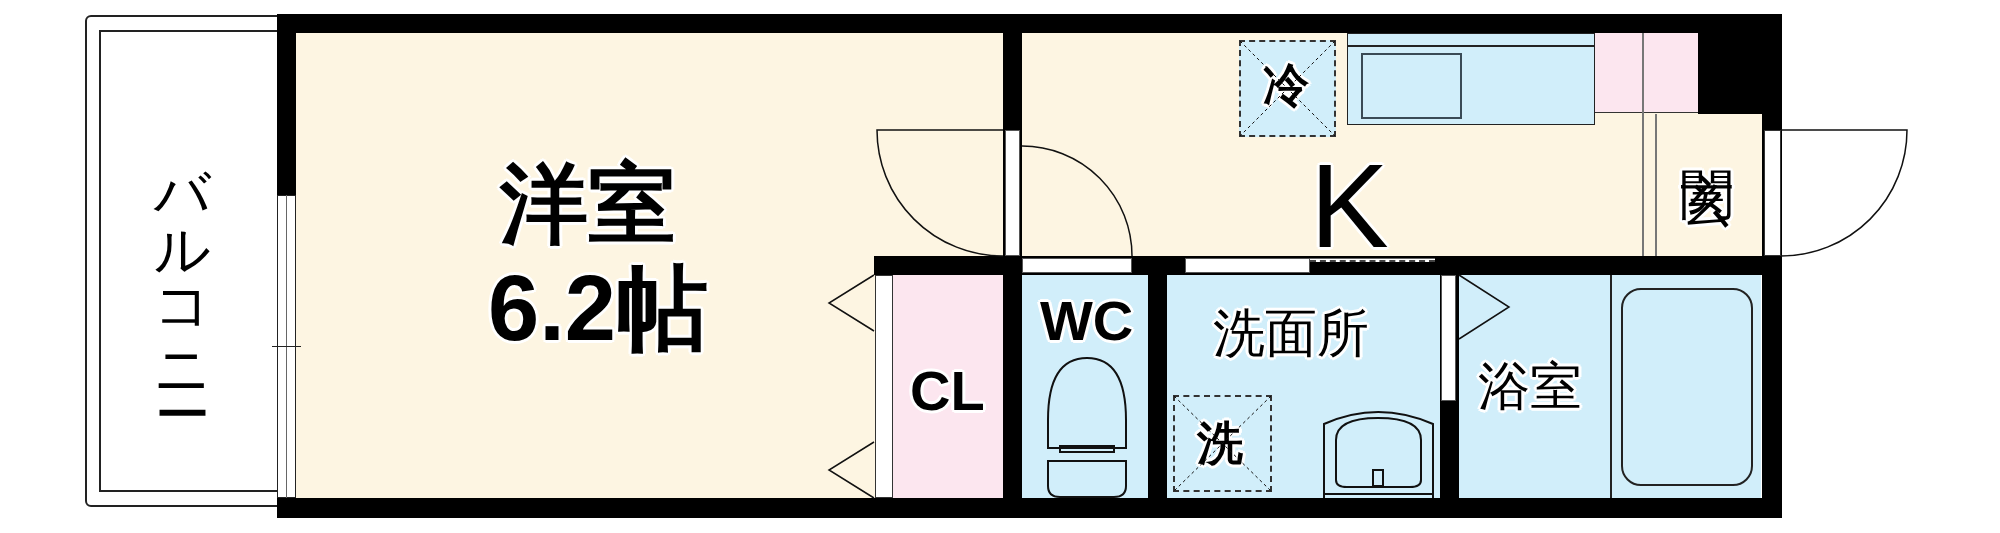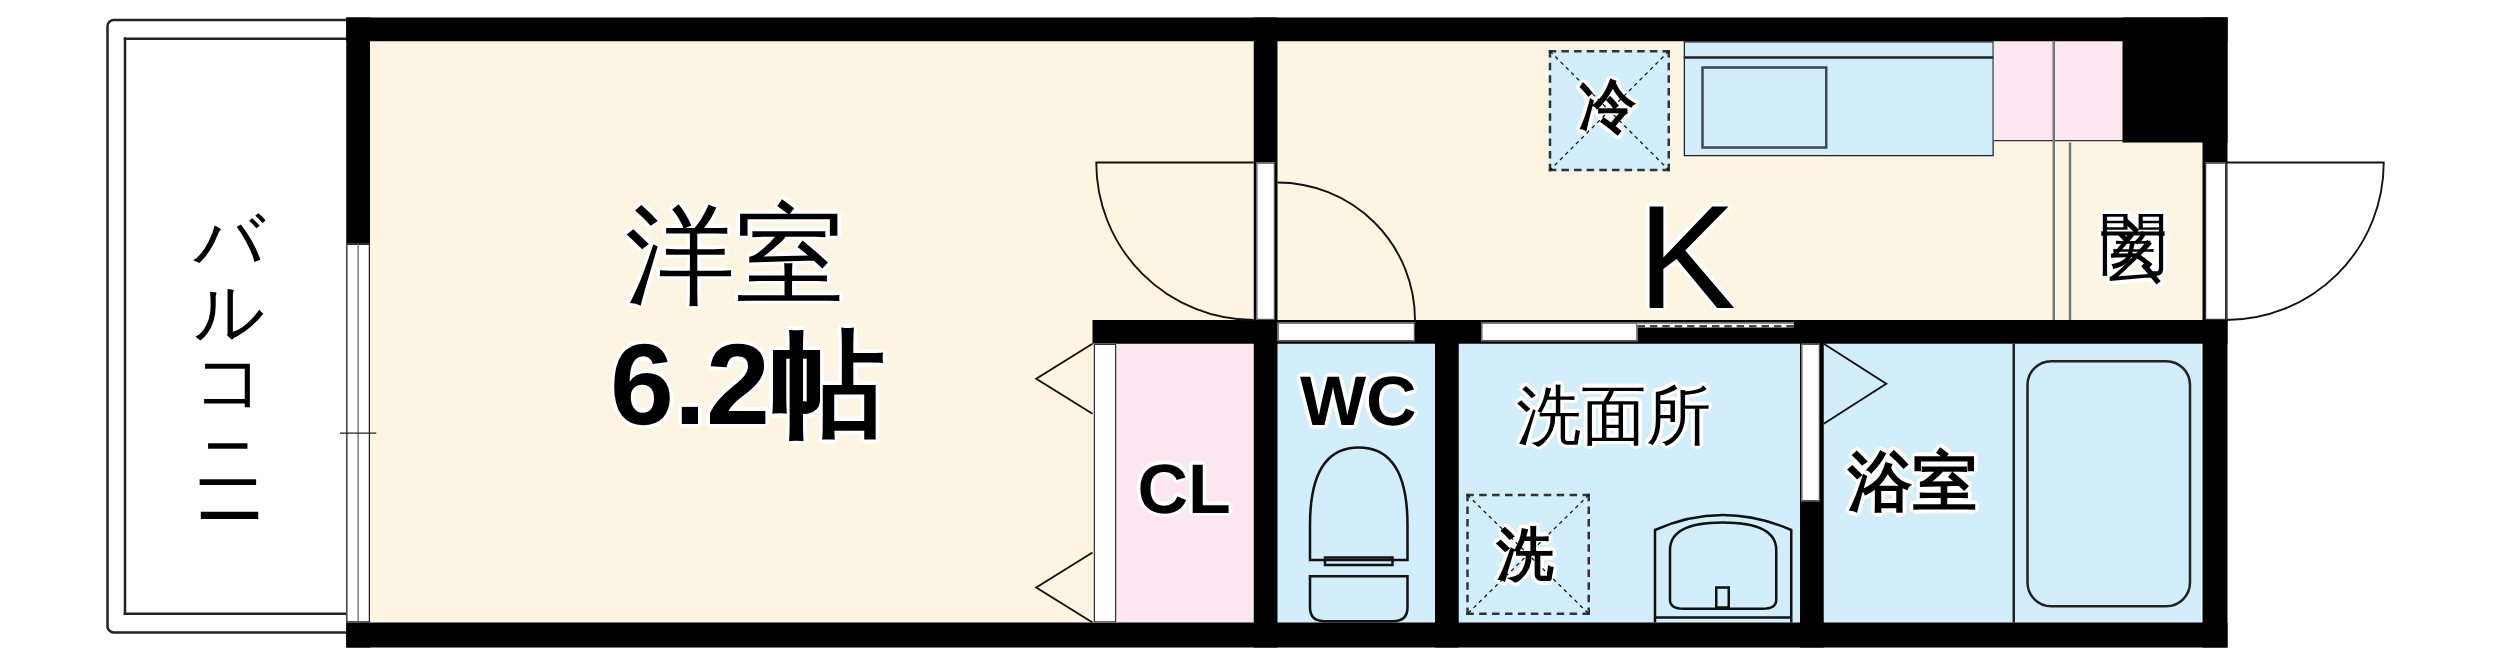--- a/index.html
+++ b/index.html
@@ -90,20 +90,20 @@
     <path stroke-width="2" d="M1060 446 L1114 446 L1114 452 L1060 452 Z"></path>
     <path stroke-width="2" d="M1048 461 L1126 461 L1126 486 Q1126 497 1114 497 L1060 497 Q1048 497 1048 486 Z"></path>
 
     <path stroke-width="2" d="M1324 498 L1324 424 Q1378 400 1433 424 L1433 498"></path>
     <path stroke-width="2" d="M1336 480 L1336 440 Q1336 418 1378 418 Q1421 418 1421 440 L1421 480 Q1421 487 1410 487 L1347 487 Q1336 487 1336 480 Z"></path>
     <rect x="1373" y="470" width="10" height="16" stroke-width="2"></rect>
     <path stroke-width="2" d="M1324 494 L1433 494"></path>
   </g>
 </svg>
 
-<div class="lbl" style="left:500px;top:160px;font-size:88px;font-weight:normal;">洋室</div>
+<div class="lbl" style="left:500px;top:160px;font-size:88px;font-weight:bold;">洋室</div>
 <div class="lbl" style="left:488px;top:262px;font-size:92px;font-family:'Liberation Sans', sans-serif;">6.2帖</div>
 <div class="lbl" style="left:1310px;top:147px;font-size:118px;font-weight:normal;font-family:'Liberation Sans', sans-serif;">K</div>
 <div class="lbl vert" style="left:1680px;top:128px;font-size:54px;font-weight:normal;">玄関</div>
 <div class="lbl" style="left:910px;top:363px;font-size:56px;font-family:'Liberation Sans', sans-serif;">CL</div>
 <div class="lbl" style="left:1040px;top:293px;font-size:56px;font-family:Liberation Sans, sans-serif;">WC</div>
 <div class="lbl" style="left:1213px;top:307px;font-size:52px;font-weight:normal;">洗面所</div>
-<div class="lbl" style="left:1478px;top:360px;font-size:52px;font-weight:bold;">浴室</div>
+<div class="lbl" style="left:1478px;top:360px;font-size:52px;font-weight:normal;">浴室</div>
 
 </body></html>

